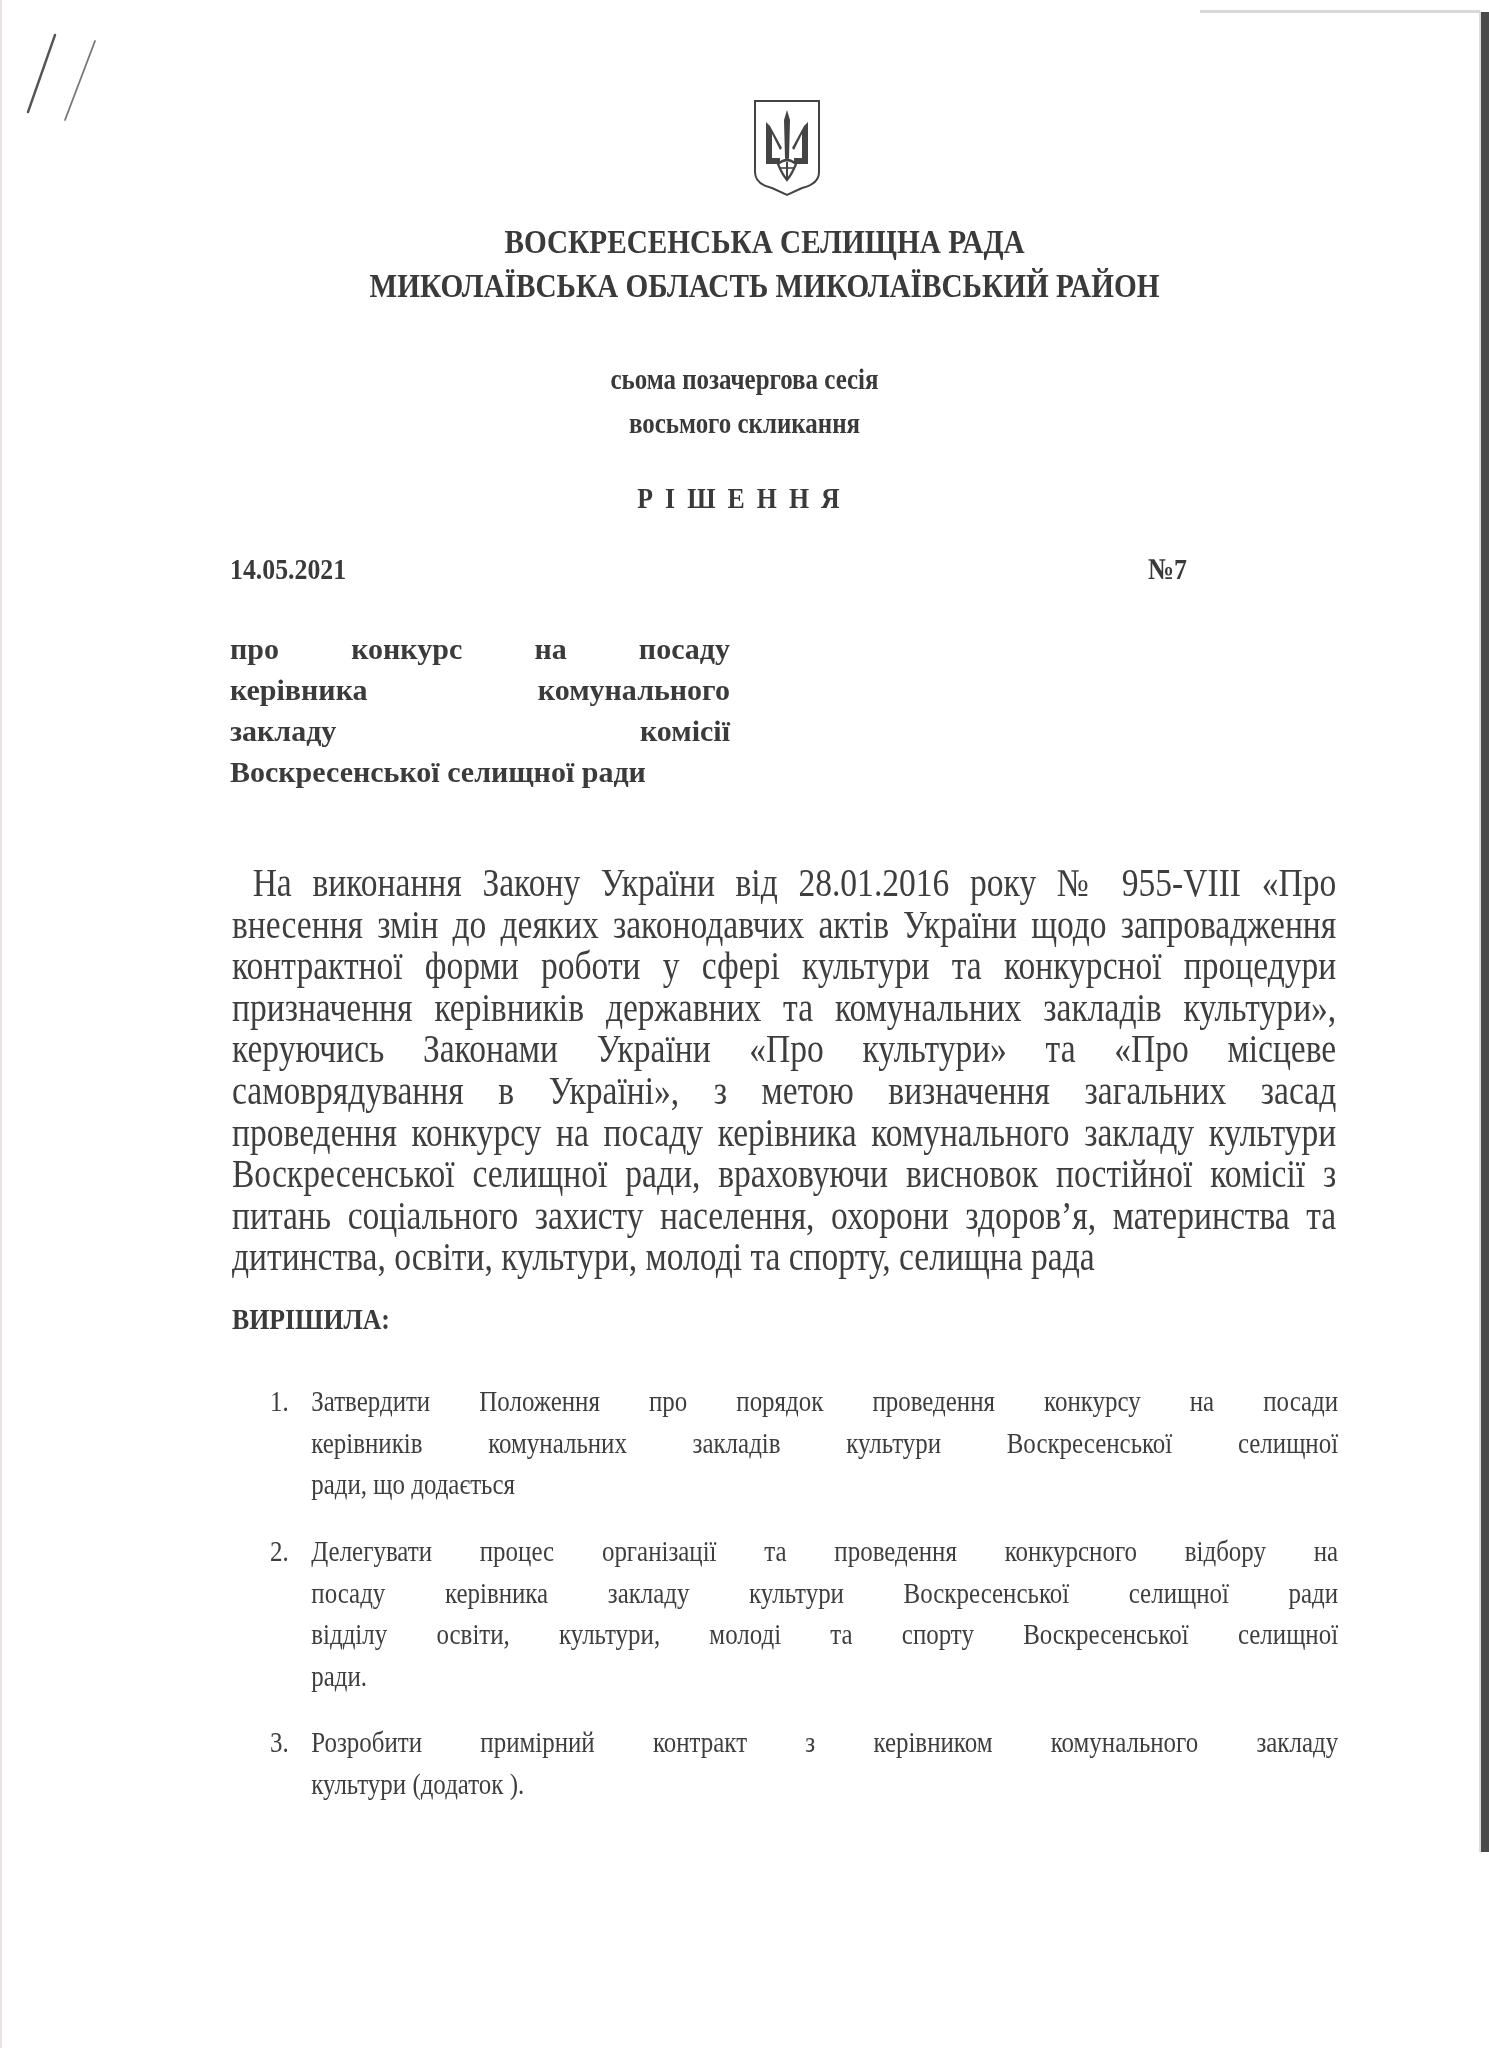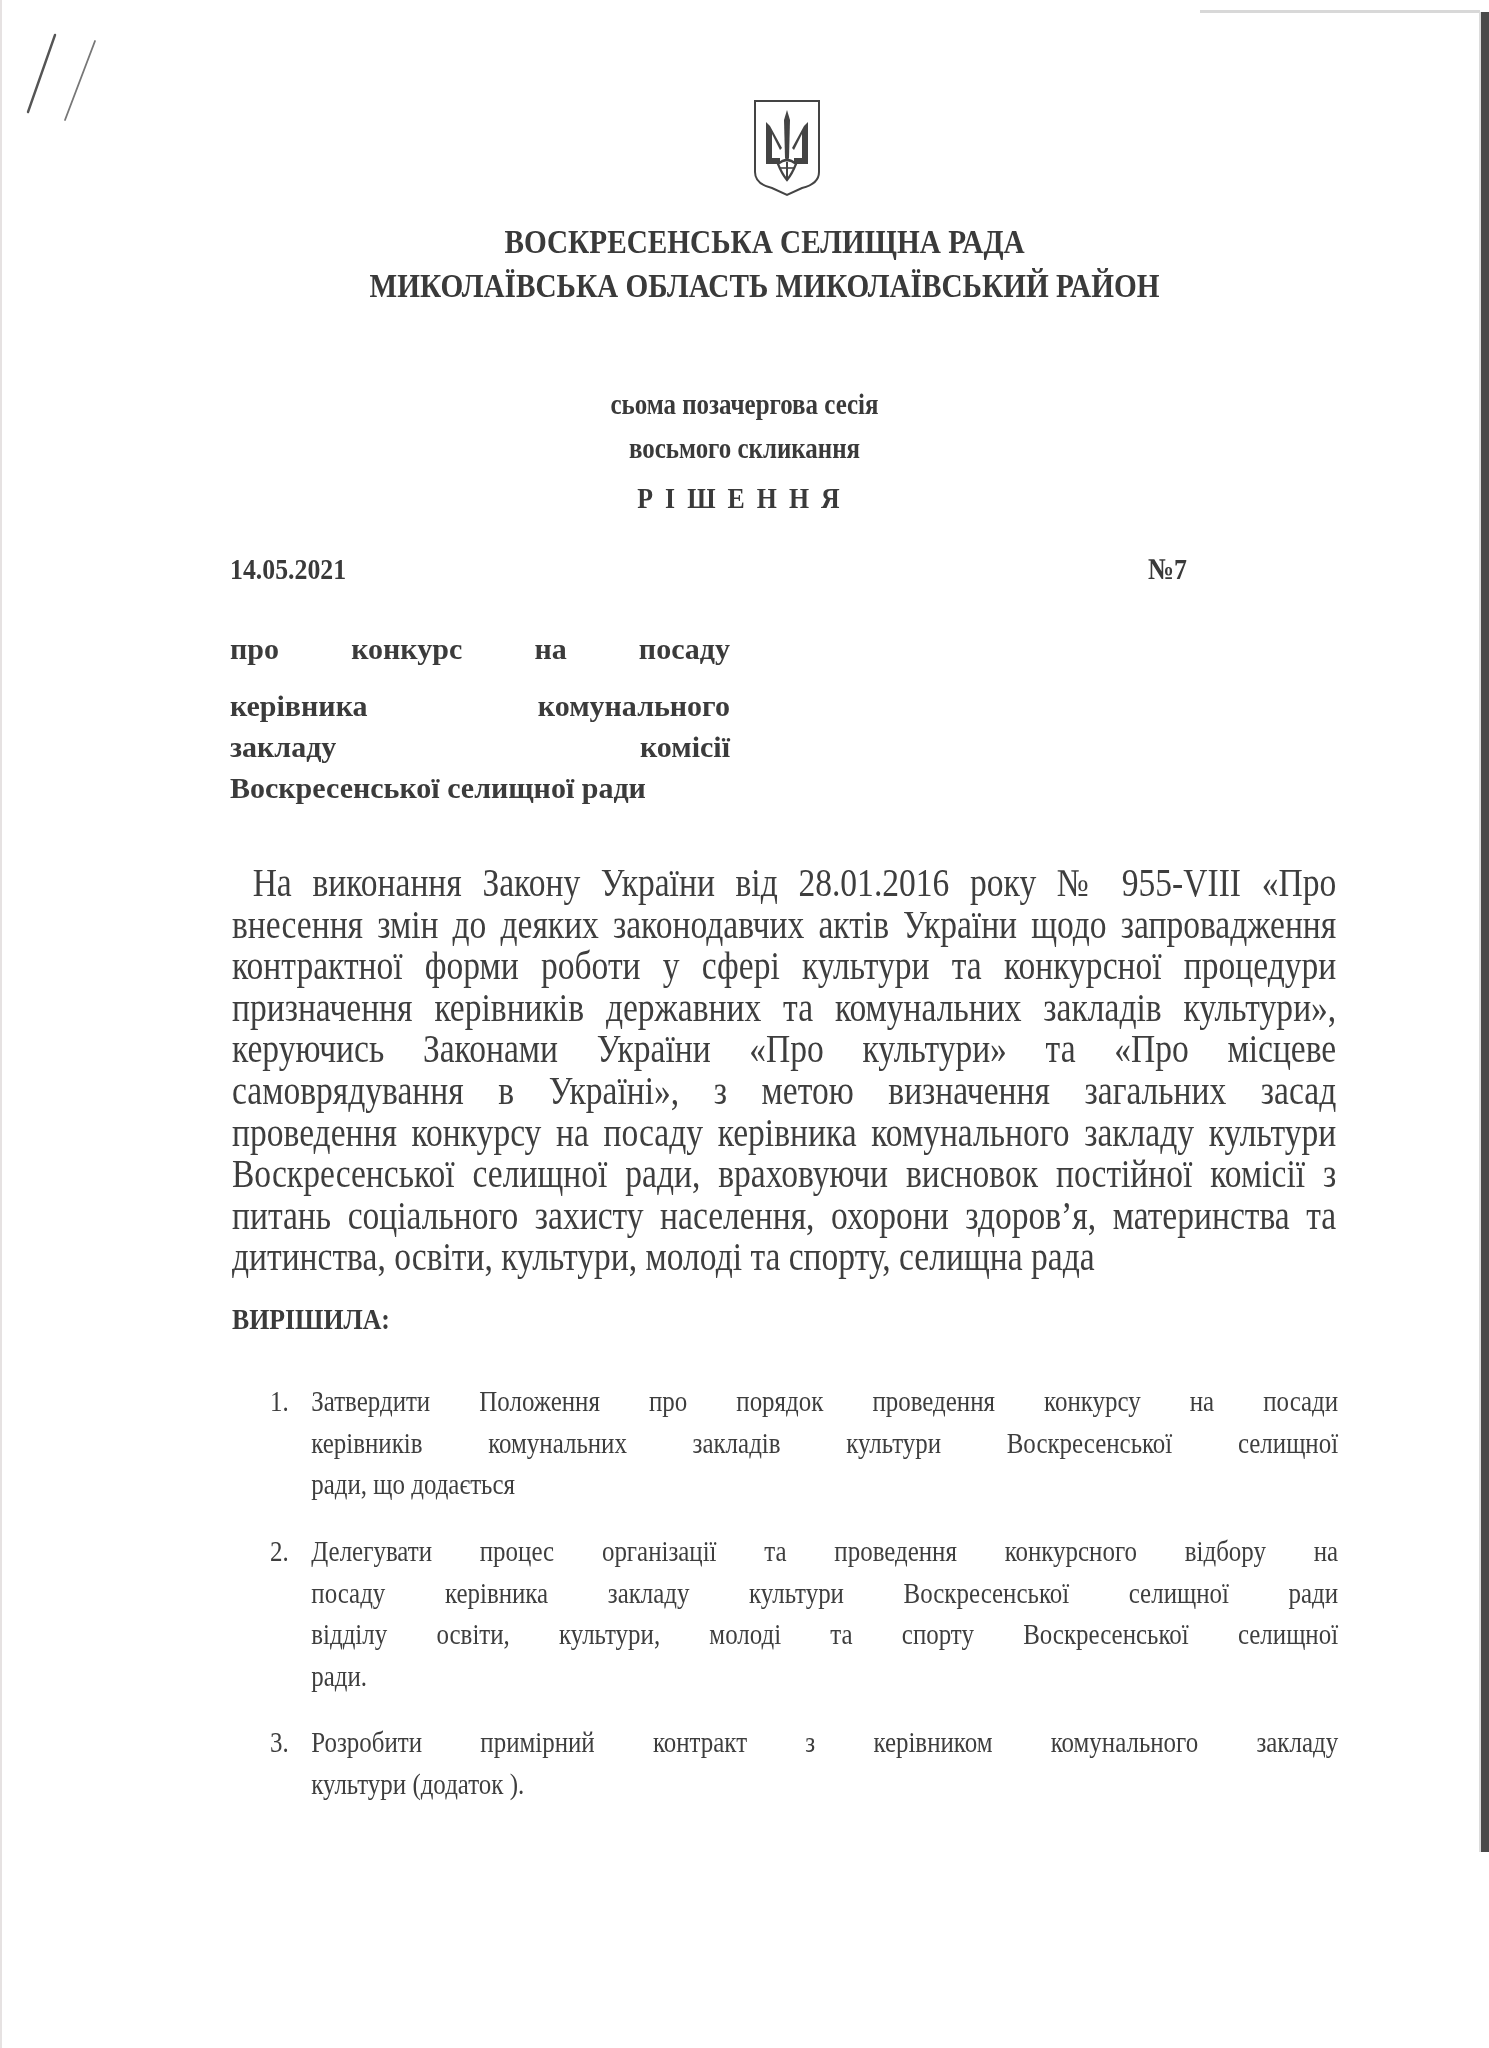--- a/index.html
+++ b/index.html
@@ -63,35 +63,35 @@
     <path d="M26 66 Q35 58 44 66 Q40 76 35 82 Q30 76 26 66 Z" fill="none" stroke="#444" stroke-width="2.2"></path>
     <line x1="35" y1="64" x2="35" y2="82" stroke="#444" stroke-width="2"></line>
     <line x1="27" y1="70" x2="43" y2="70" stroke="#444" stroke-width="1.6"></line>
   </svg>
 
   <div class="center" style="top:220px;padding-left:20px;">
     <div class="hdr">ВОСКРЕСЕНСЬКА СЕЛИЩНА РАДА</div>
     <div class="hdr">МИКОЛАЇВСЬКА ОБЛАСТЬ МИКОЛАЇВСЬКИЙ РАЙОН</div>
   </div>
 
-  <div class="center" style="top:357px;margin-top:25px;">
+  <div class="center" style="top:357px;">
     <div class="sub">сьома позачергова сесія</div>
     <div class="sub">восьмого скликання</div>
   </div>
 
   <div class="center" style="top:473px;margin-top:8px;">
     <div class="title">РІШЕННЯ</div>
   </div>
 
   <div class="date">14.05.2021</div>
   <div class="num">№7</div>
 
   <div class="subject">
     <div style="text-align-last:justify;">про конкурс на посаду</div>
-    <div style="text-align-last:justify;margin-top:16px;">керівника комунального</div>
+    <div style="text-align-last:justify;">керівника комунального</div>
     <div style="text-align-last:justify;">закладу комісії</div>
     <div style="text-align-last:left;">Воскресенської селищної ради</div>
   </div>
 
   <div class="para">
     <div class="cond" style="width:1284px;">
       <span class="line" style="padding-left:24px;">На виконання Закону України від 28.01.2016 року № 955-VIII «Про</span>
       <span class="line">внесення змін до деяких законодавчих актів України щодо запровадження</span>
       <span class="line">контрактної форми роботи у сфері культури та конкурсної процедури</span>
       <span class="line">призначення керівників державних та комунальних закладів культури»,</span>

